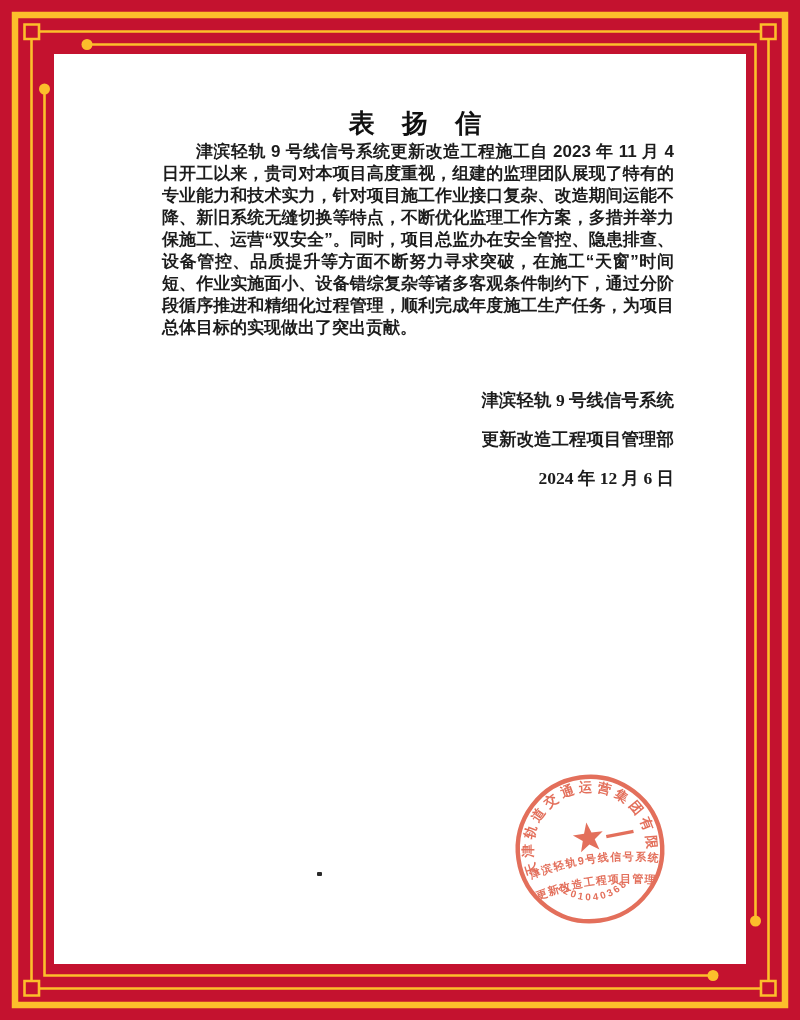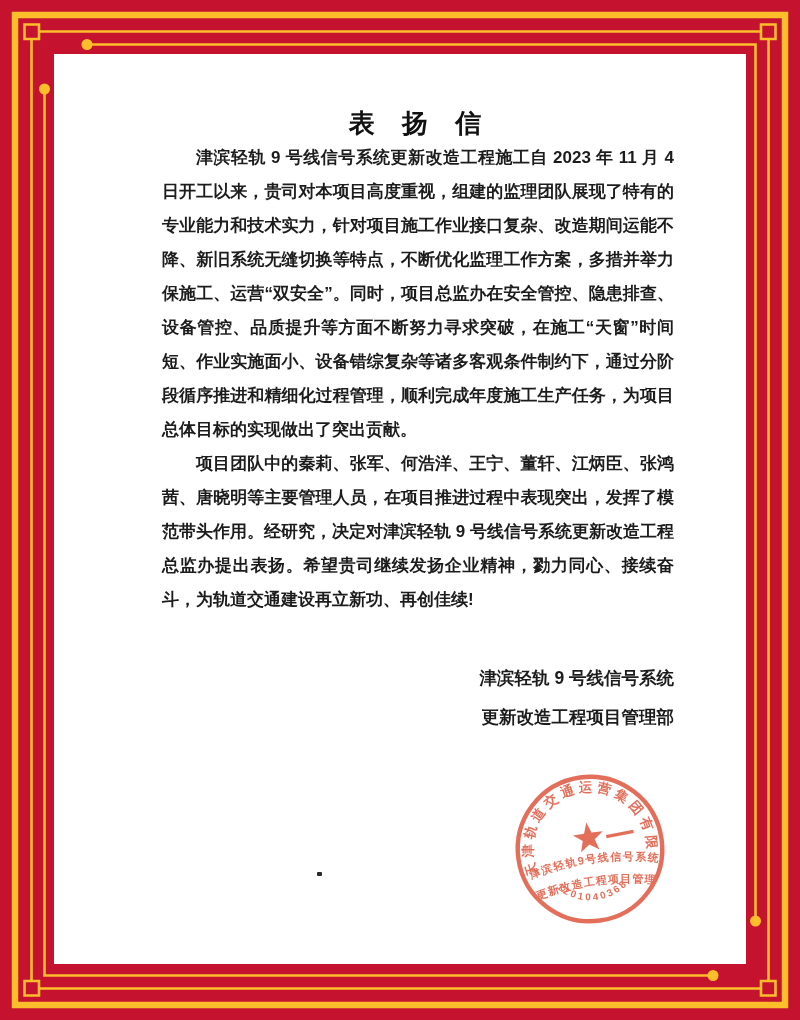--- a/index.html
+++ b/index.html
@@ -30,32 +30,32 @@
   .salutation{
     margin-top:46px;
     font-size:17.5px;
     font-weight:700;
     line-height:38.5px;
   }
   .body-par{
     margin:0;
     font-size:17px;
     font-weight:700;
-    line-height:34px;
+    line-height:22px;
     text-align:justify;
     text-indent:2em;
   }
   .signature{
     margin-top:42px;
     text-align:right;
     font-size:17.5px;
     font-weight:700;
     line-height:39px;
   }
-  .signature .sig-line{white-space:nowrap;}
+  .signature .sig-line{white-space:nowrap;font-family:Liberation Serif, serif;}
   .stamp{
     position:absolute;
     left:496px;top:755px;
     width:188px;height:188px;
     opacity:.82;
     mix-blend-mode:multiply;
   }
   .ink-speck{
     position:absolute;
     left:317px;top:872px;
@@ -131,23 +131,23 @@
       </text>
     </g>
   </svg>
 
   <div class="content">
     <h1 class="title">表 扬 信</h1>
 
 
     <p class="body-par">津滨轻轨 9 号线信号系统更新改造工程施工自 2023 年 11 月 4 日开工以来，贵司对本项目高度重视，组建的监理团队展现了特有的专业能力和技术实力，针对项目施工作业接口复杂、改造期间运能不降、新旧系统无缝切换等特点，不断优化监理工作方案，多措并举力保施工、运营“双安全”。同时，项目总监办在安全管控、隐患排查、设备管控、品质提升等方面不断努力寻求突破，在施工“天窗”时间短、作业实施面小、设备错综复杂等诸多客观条件制约下，通过分阶段循序推进和精细化过程管理，顺利完成年度施工生产任务，为项目总体目标的实现做出了突出贡献。</p>
 
-    <p class="body-par">项目团队中的秦莉、张军、何浩洋、王宁、董轩、江炳臣、张鸿茜、唐晓明等主要管理人员，在项目推进过程中表现突出，发挥了模范带头作用。经研究，决定对津滨轻轨 9 号线信号系统更新改造工程总监办提出表扬。希望贵司继续发扬企业精神，勠力同心、接续奋斗，为轨道交通建设再立新功、再创佳续!</p>
 
     <div class="signature">
       <div class="sig-line">津滨轻轨 9 号线信号系统</div>
       <div class="sig-line">更新改造工程项目管理部</div>
+      <div class="sig-line">2024 年 12 月 6 日</div>
     </div>
   </div>
 
   <div class="ink-speck"></div>
 
 </div>
 
 </body></html>

